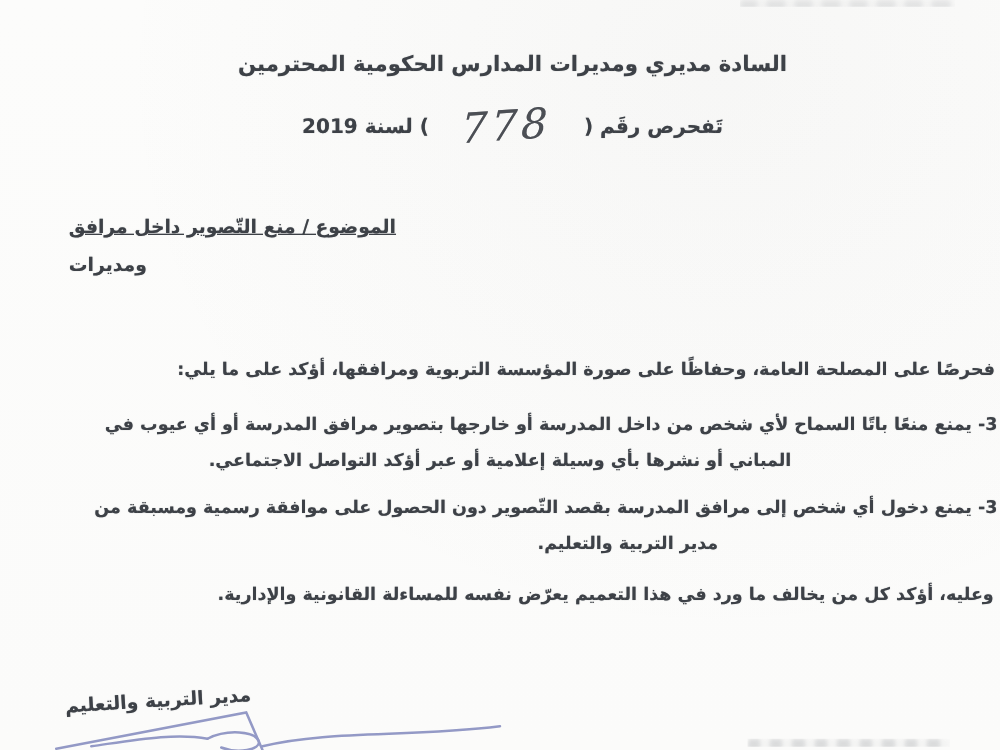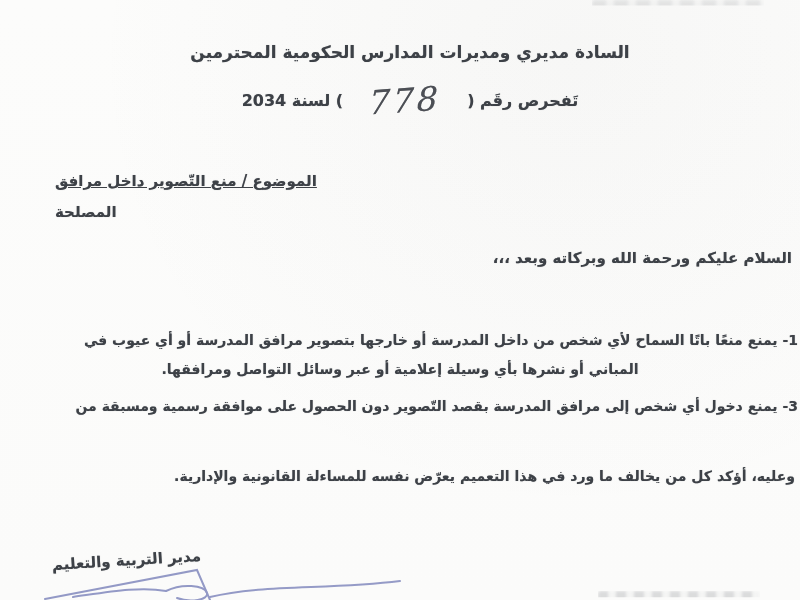--- a/index.html
+++ b/index.html
@@ -109,33 +109,34 @@
 
 <div class="page">
 
   <div class="artifact artifact-top"></div>
 
   <div class="txt header-line1">السادة مديري ومديرات المدارس الحكومية المحترمين</div>
 
   <div class="circular-line">
     <span class="circular-printed">تَفحرص رقَم (</span>
     <span class="circular-number">778</span>
-    <span class="circular-printed">) لسنة 2034</span>
+    <span class="circular-printed">) لسنة 2019</span>
   </div>
 
   <div class="txt subject-line1">الموضوع / منع التّصوير داخل مرافق</div>
-  <div class="txt subject-line2">المصلحة</div>
-
-  <div class="txt greeting">السلام عليكم ورحمة الله وبركاته وبعد ،،،</div>
+  <div class="txt subject-line2">ومديرات</div>
 
 
-  <div class="txt item1-line1">1- يمنع منعًا باتًا السماح لأي شخص من داخل المدرسة أو خارجها بتصوير مرافق المدرسة أو أي عيوب في</div>
-  <div class="txt item1-line2">المباني أو نشرها بأي وسيلة إعلامية أو عبر وسائل التواصل ومرافقها.</div>
+  <div class="txt intro">فحرصًا على المصلحة العامة، وحفاظًا على صورة المؤسسة التربوية ومرافقها، أؤكد على ما يلي:</div>
+
+  <div class="txt item1-line1">3- يمنع منعًا باتًا السماح لأي شخص من داخل المدرسة أو خارجها بتصوير مرافق المدرسة أو أي عيوب في</div>
+  <div class="txt item1-line2">المباني أو نشرها بأي وسيلة إعلامية أو عبر أؤكد التواصل الاجتماعي.</div>
 
   <div class="txt item2-line1">3- يمنع دخول أي شخص إلى مرافق المدرسة بقصد التّصوير دون الحصول على موافقة رسمية ومسبقة من</div>
+  <div class="txt item2-line2">مدير التربية والتعليم.</div>
 
   <div class="txt closing">وعليه، أؤكد كل من يخالف ما ورد في هذا التعميم يعرّض نفسه للمساءلة القانونية والإدارية.</div>
 
   <div class="txt sig-title">مدير التربية والتعليم</div>
 
   <svg class="sig-svg" viewBox="0 0 385 36">
     <g fill="none" stroke="#8289bd" stroke-width="2" stroke-linecap="round" opacity="0.85">
       <path d="M 17 35 L 169 6 L 182 36"></path>
       <path d="M 45 33 C 80 28, 112 22, 138 27"></path>
       <path d="M 138 27 c 16 -8, 38 -6, 41 2 c 2 7, -17 10, -30 5"></path>

